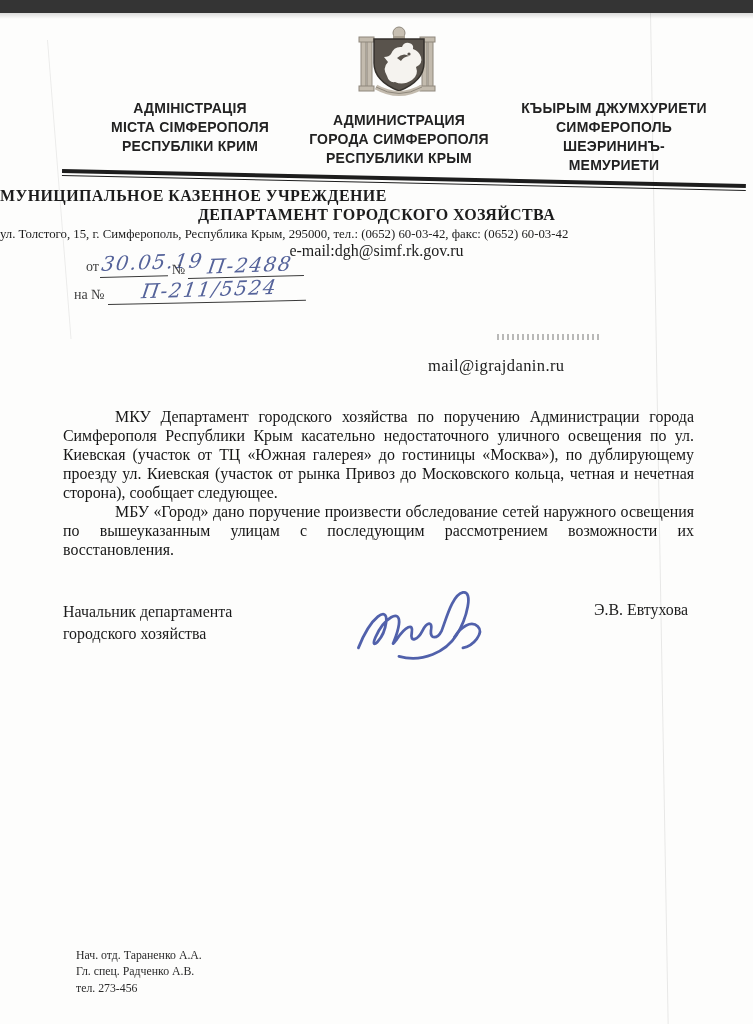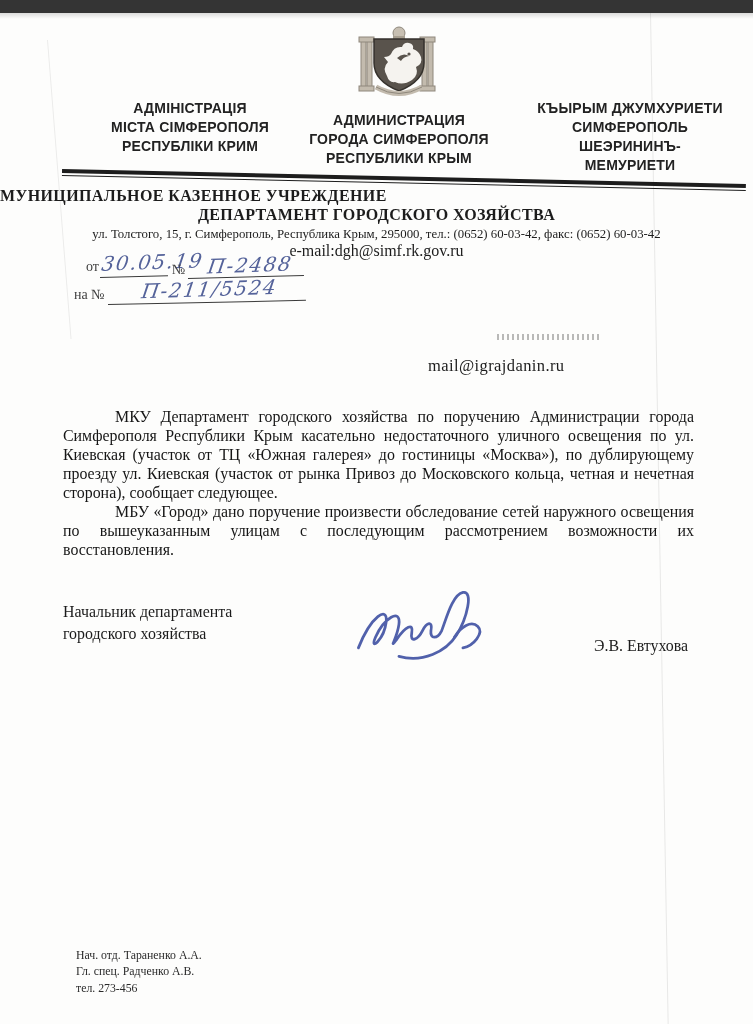--- a/index.html
+++ b/index.html
@@ -15,52 +15,52 @@
     background:rgba(50,50,50,.10);transform:rotate(-1deg);transform-origin:top left;}
   .page-edge-left{position:absolute;left:47px;top:40px;width:1px;height:300px;
     background:rgba(0,0,0,.07);transform:rotate(-4.5deg);transform-origin:top left;}
 
   .emblem{position:absolute;left:357px;top:24px;width:84px;height:82px;}
 
   .lh-col{position:absolute;text-align:center;font-family:"Liberation Sans",sans-serif;
     font-weight:bold;font-size:14px;line-height:19px;color:#222;letter-spacing:.2px;}
   .lh-uk{left:84px;top:99px;width:212px;}
   .lh-ru{left:296px;top:111px;width:206px;}
-  .lh-crh{left:522px;top:99px;width:216px;}
+  .lh-crh{left:506px;top:99px;width:216px;}
   .lh-col div{white-space:nowrap;}
 
   .divider{position:absolute;left:62px;top:169px;width:684px;
     transform:rotate(1.25deg);transform-origin:left center;}
   .divider .thick{height:3.5px;background:#1d1d1d;margin-bottom:2px;}
   .divider .thin{height:1.5px;background:#1d1d1d;}
 
   .org1{position:absolute;left:0;top:187px;width:753px;text-align:left;
     font-weight:bold;font-size:16px;letter-spacing:.4px;}
   .org2{position:absolute;left:0;top:206px;width:753px;text-align:center;
     font-weight:bold;font-size:16px;letter-spacing:.4px;}
-  .addr{position:absolute;left:0;top:227px;width:753px;text-align:center;font-size:12.8px;}
+  .addr{position:absolute;left:0;top:227px;width:753px;font-size:12.8px;}
   .lh-email{position:absolute;left:0;top:242px;width:753px;text-align:center;font-size:16px;}
 
   .ref-label{position:absolute;font-size:14px;color:#404040;}
   .hw{position:absolute;font-family:"DejaVu Serif",serif;font-style:italic;
     color:#55639a;letter-spacing:1.5px;transform:skewX(-10deg) rotate(-2deg);}
   .ref-line{position:absolute;height:1.4px;background:#3a3a3a;transform-origin:left center;}
 
   .redaction{position:absolute;left:497px;top:334px;width:102px;height:6px;opacity:.5;
     background:repeating-linear-gradient(90deg,#777 0 2px,transparent 2px 5px);
     filter:blur(.6px);}
 
   .rcpt-email{position:absolute;left:428px;top:356px;font-size:16.5px;letter-spacing:.4px;}
 
   .body-text{position:absolute;left:63px;top:407px;width:631px;
     font-size:15.9px;line-height:19px;text-align:justify;color:#161616;}
   .body-text p{margin:0;text-indent:52px;}
 
   .sig-pos{position:absolute;left:63px;top:601px;font-size:15.9px;line-height:21.5px;}
-  .sig-name{position:absolute;left:594px;top:637px;font-size:15.9px;}
+  .sig-name{position:absolute;left:594px;top:601px;font-size:15.9px;}
   .sig-scribble{position:absolute;left:352px;top:586px;width:160px;height:80px;}
 
   .exec-footer{position:absolute;left:76px;top:947px;font-size:11.8px;line-height:16.4px;color:#2a2a2a;}
 </style>
 </head>
 <body>
 
 <div class="scan">
 
   <div class="topbar"></div>

